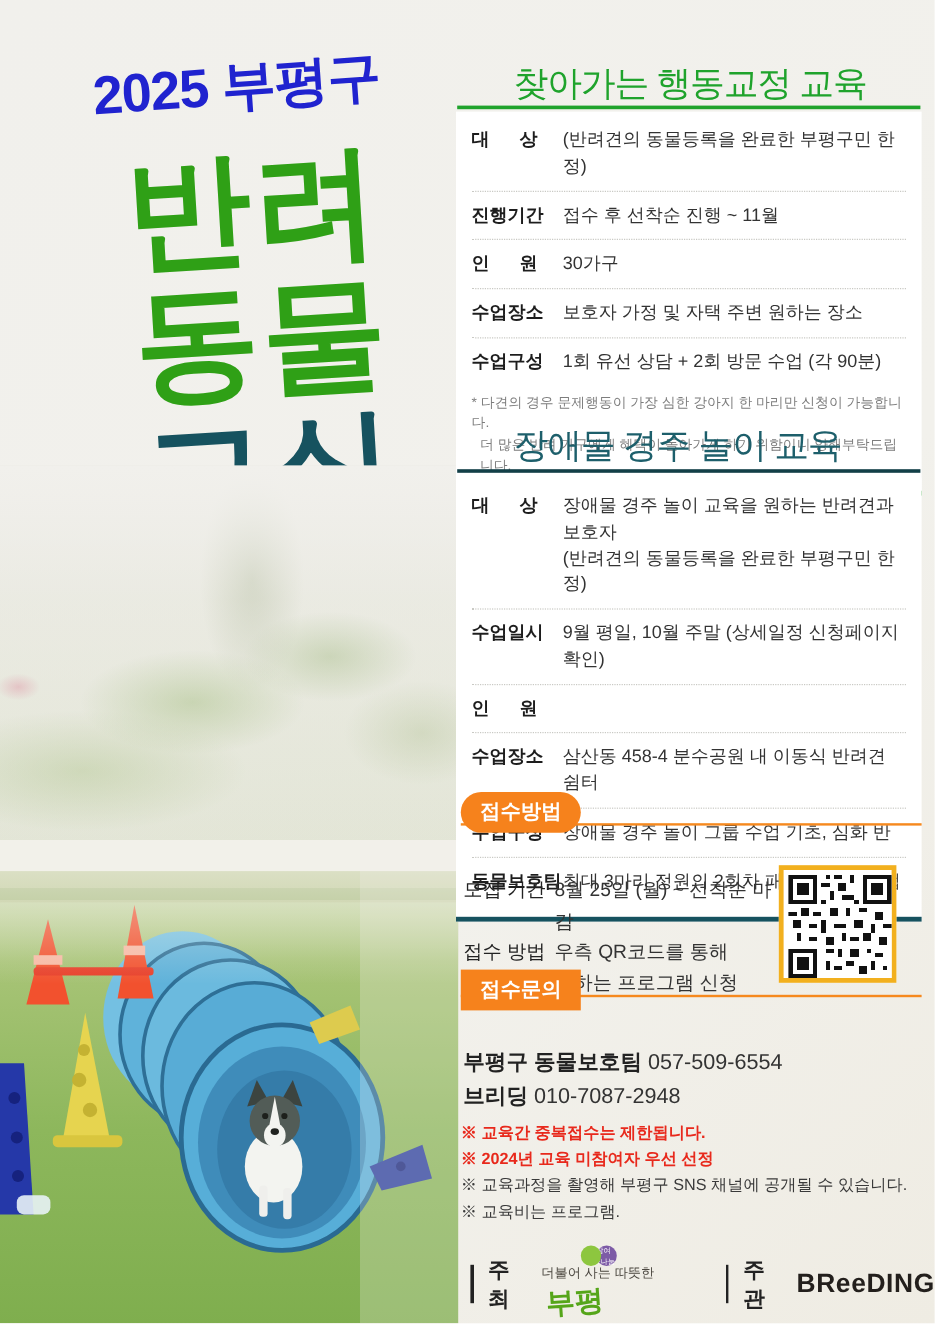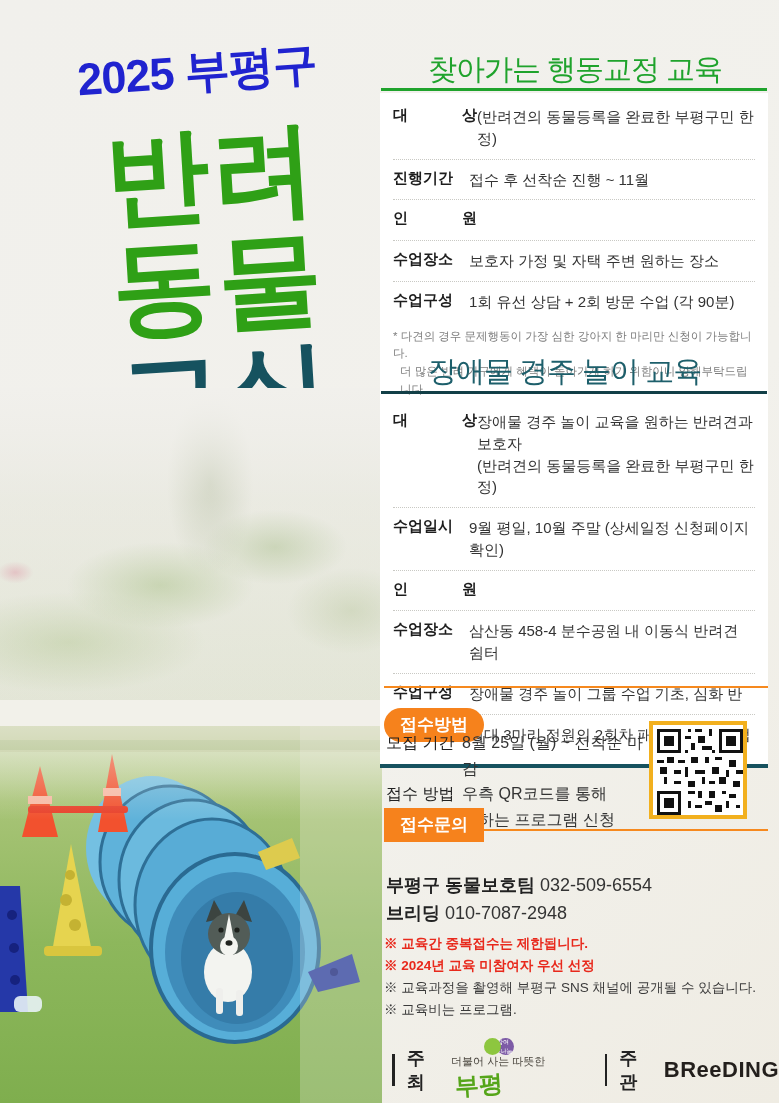--- a/index.html
+++ b/index.html
@@ -52,30 +52,30 @@
   .sec1-title{top:50px;color:#1fa32c;}
   .sec2-title{top:352px;color:#1d5f6b;}
   .sec-underline{position:absolute;left:381px;width:386px;height:3px;}
   .u1{top:88px;background:#1fa32c;}
   .u2{top:391px;background:#123f47;}
   .info-box{position:absolute;left:380px;width:388px;background:#ffffff;padding:4px 13px 10px;box-sizing:border-box;}
   .box1{top:93px;border-bottom:4px solid #27a22c;}
   .box2{top:398px;border-bottom:4px solid #16525f;}
   .row{display:flex;padding:9px 0;border-bottom:1px dotted #c9c9c4;font-size:15px;color:#333;line-height:1.45;}
   .row.last{border-bottom:none;}
-  .row .lbl{flex:0 0 76px;font-weight:bold;color:#1d1d1d;font-family:Liberation Mono, monospace;}
+  .row .lbl{flex:0 0 76px;font-weight:bold;color:#1d1d1d;}
   .row .val{flex:1;}
   .footnote{margin-top:6px;font-size:11.5px;color:#7d7d7d;line-height:1.55;}
   .footnote .fn2{padding-left:7px;}
   
   .accent-line{position:absolute;left:384px;width:384px;height:2px;background:#f6891e;}
   .line-apply{top:686px;}
   .line-contact{top:829px;}
   .badge{position:absolute;left:384px;background:#f6821c;color:#ffffff;font-weight:800;font-size:17px;padding:5px 16px 6px;}
-  .badge-apply{top:708px;border-radius:17px;}
+  .badge-apply{top:660px;border-radius:17px;}
   .badge-contact{top:808px;}
   .apply-rows{position:absolute;left:386px;top:730px;width:260px;font-size:16px;color:#333;}
   .a-row{display:flex;line-height:1.6;}
   .a-row .lbl{flex:0 0 76px;font-weight:normal;color:#222;}
   .a-row .val{flex:1;}
   .a-sub{margin-left:76px;line-height:1.6;}
   .qr-wrap{position:absolute;left:649px;top:721px;width:98px;height:98px;background:#ffffff;border:4px solid #f2b01e;box-sizing:border-box;padding:4px;}
   .contact-lines{position:absolute;left:386px;top:872px;font-size:18px;color:#333;line-height:1.55;}
   .contact-lines b{color:#222;}
   
@@ -202,20 +202,21 @@
       <span class="val">
         <div>(반려견의 동물등록을 완료한 부평구민 한정)</div>
       </span>
     </div>
     <div class="row">
       <span class="lbl">진행기간</span>
       <span class="val">접수 후 선착순 진행 ~ 11월</span>
     </div>
     <div class="row">
       <span class="lbl">인&nbsp;&nbsp;&nbsp;&nbsp;&nbsp;&nbsp;원</span>
+      <span class="val">30가구</span>
     </div>
     <div class="row">
       <span class="lbl">수업장소</span>
       <span class="val">보호자 가정 및 자택 주변 원하는 장소</span>
     </div>
     <div class="row last">
       <span class="lbl">수업구성</span>
       <span class="val">1회 유선 상담 + 2회 방문 수업 (각 90분)</span>
     </div>
     <div class="footnote">
@@ -324,21 +325,21 @@
           <rect x="23" y="22" width="1" height="1"></rect>
       </g>
     </svg>
   </div>
 
   <div class="accent-line line-contact"></div>
   <div class="badge badge-contact">접수문의</div>
   <div class="contact-lines">
     <div>
       <b>부평구 동물보호팀</b>
-      <span>032-509-6554</span>
+      <span>057-509-6554</span>
     </div>
     <div>
       <b>브리딩</b>
       <span>010-7087-2948</span>
     </div>
   </div>
 
   <div class="notes">
     <div class="note-red">※ 교육간 중복접수는 제한됩니다.</div>
     <div class="note-red">※ 2024년 교육 미참여자 우선 선정</div>

